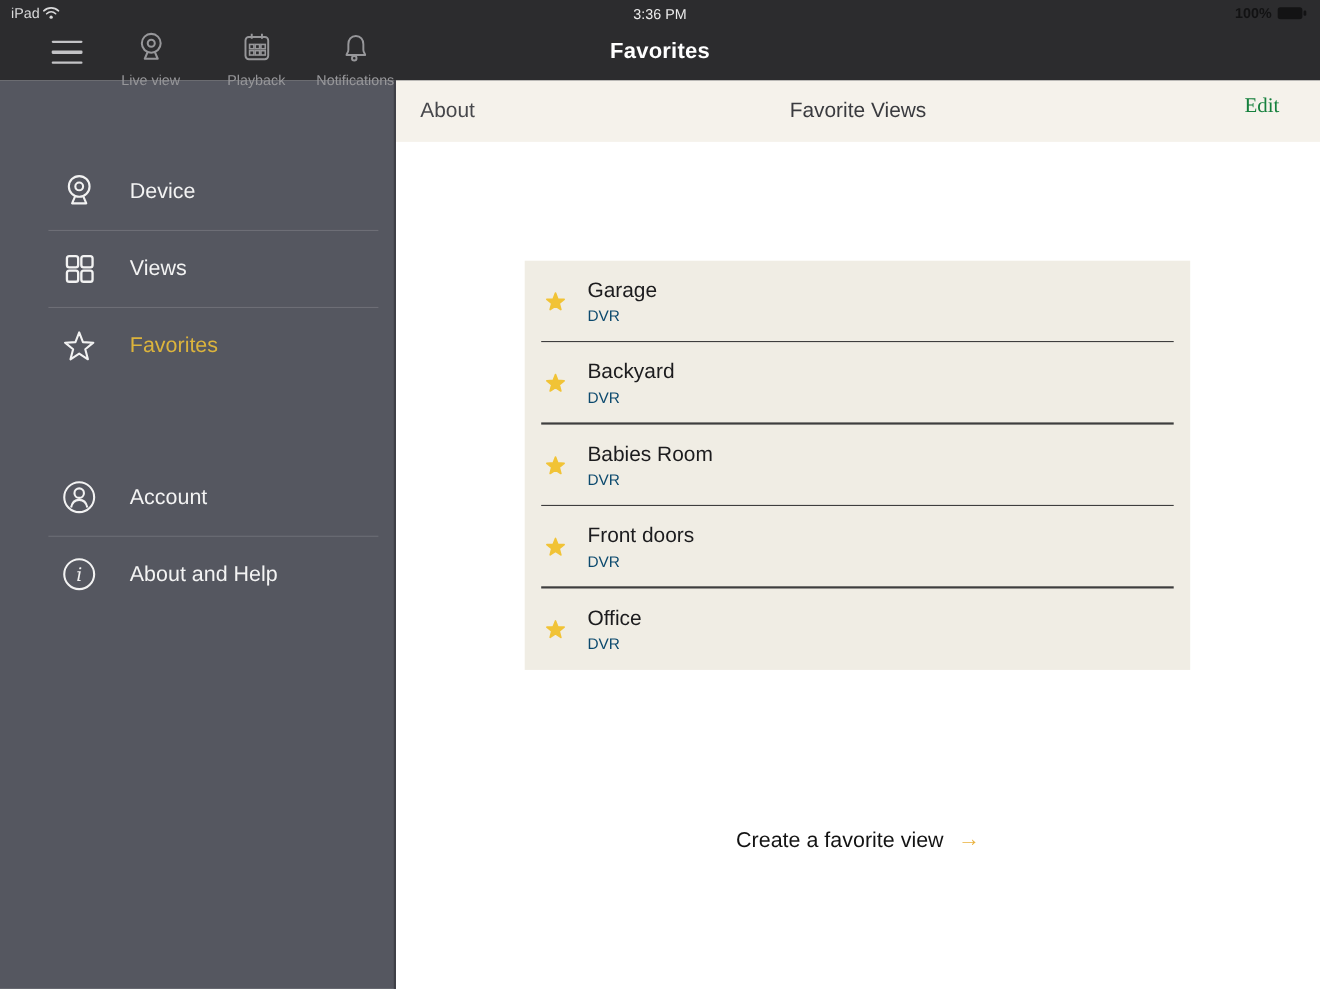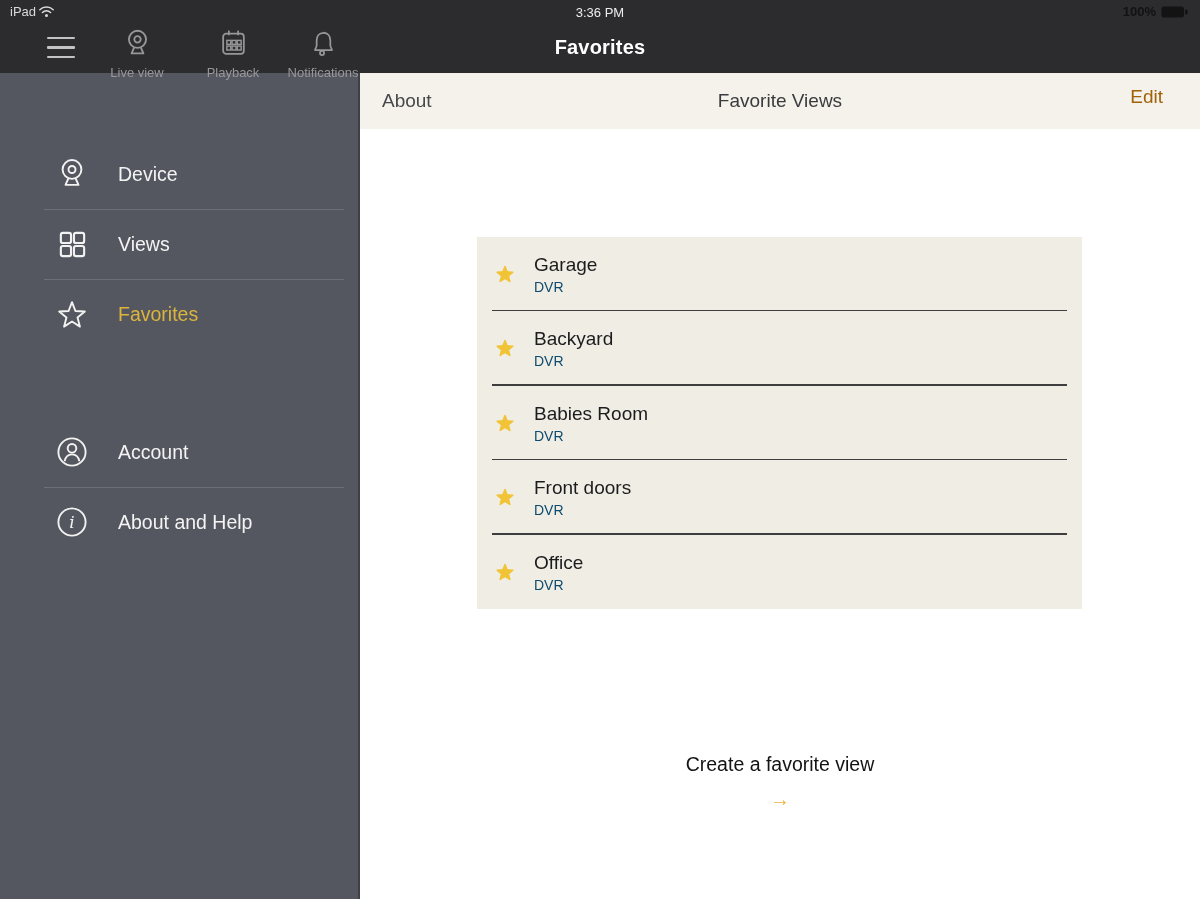--- a/index.html
+++ b/index.html
@@ -41,34 +41,34 @@
 
   
   .content { position:absolute; left:360px; top:73px; width:840px; height:826px; background:#ffffff; }
   .toolbar { position:absolute; left:0; top:0; width:100%; height:56px; background:#f5f2eb; }
   .toolbar-cancel { position:absolute; left:22px; top:0; height:56px; display:flex; align-items:center;
                     font-size:19px; color:#47484c; background:none; border:none; cursor:pointer;
                     font-family:inherit; }
   .toolbar-title { position:absolute; left:0; top:0; width:100%; height:56px; display:flex;
                    align-items:center; justify-content:center; font-size:19px; color:#3a3b3f; }
   .toolbar-edit { position:absolute; right:37px; top:0; height:48px; display:flex; align-items:center;
-                  font-size:19px; color:#a16207; background:none; border:none; cursor:pointer;
-                  font-family:Liberation Sans, sans-serif; }
+                  font-size:19px; color:#15803d; background:none; border:none; cursor:pointer;
+                  font-family:Liberation Serif, serif; }
 
   .fav-panel { position:absolute; left:117px; top:164px; width:605px; height:372px;
                background:#f0ede4; display:flex; flex-direction:column; }
   .fav-row { position:relative; flex:1; cursor:pointer;padding-left:44px; }
   .fav-star { position:absolute; left:17px; top:26px; width:22px; height:22px; }
   .fav-texts { position:absolute; left:57px; top:17px; }
   .fav-name { font-size:19px; font-weight:500; color:#1c1c1e; }
   .fav-type { font-size:14px; color:#0c4a6e; margin-top:3px; }
   .row-divider { position:absolute; left:15px; right:15px; bottom:0; height:1.6px; background:#3e3e3e; }
 
-  .create-link { position:absolute; left:0; top:680px; width:100%; display:flex; align-items:center;
-                 justify-content:center; gap:13px; cursor:pointer;flex-direction:column; }
+  .create-link { position:absolute; left:0; top:680px; width:100%; display:flex; align-items:flex-start;
+                 justify-content:center; gap:13px; cursor:pointer; }
   .create-label { font-size:19.5px; color:#131313; }
   .create-arrow { font-size:20px; color:#eab23f; line-height:1; }
 
   svg { display:block; }
 </style>
 </head>
 <body>
 
 <div class="screen">
 

